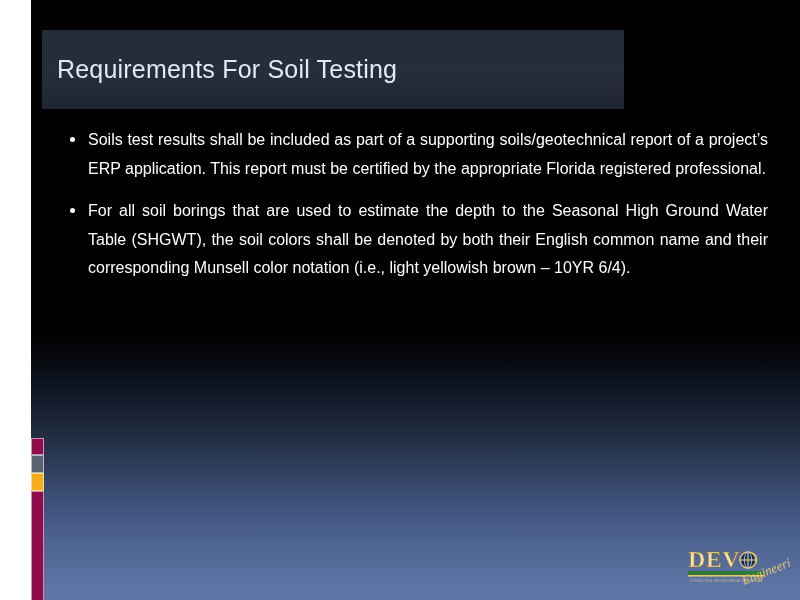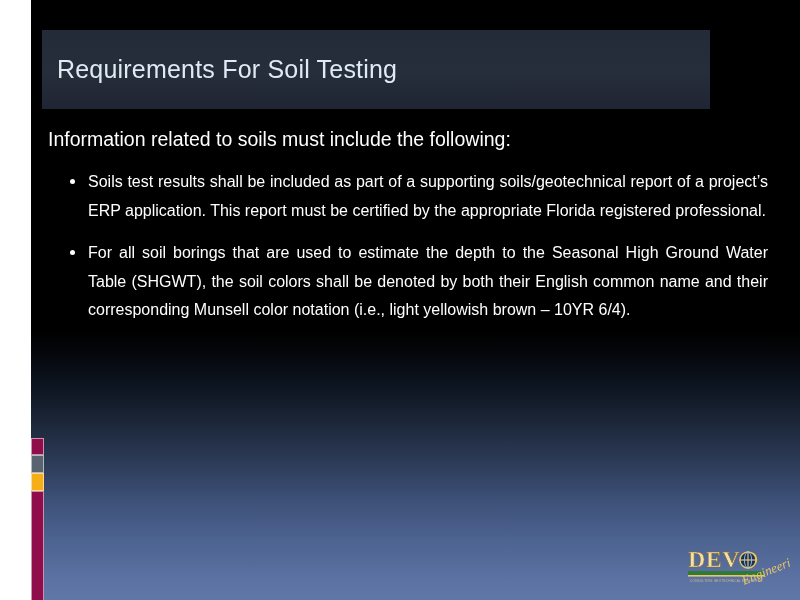--- a/index.html
+++ b/index.html
@@ -69,21 +69,21 @@
   .swatch-a { top: 438px; height: 17px; background: #8e0d4a; }
   .swatch-b { top: 455px; height: 18px; background: #5a6470; }
   .swatch-c { top: 473px; height: 18px; background: #f5ae16; }
   .swatch-d { top: 491px; height: 109px; background: #8e0d4a; border-bottom: none; }
 
   
   .title-bar {
     position: absolute;
     left: 42px;
     top: 30px;
-    width: 668px;
+    width: 582px;
     height: 79px;
     background: linear-gradient(to bottom, #232a38 0%, #262d3b 55%, #1f2532 100%);
     display: flex;
     align-items: center;
   }
   .title-text {
     color: #dfeaf2;
     font-family: "Liberation Sans", sans-serif;
     font-size: 25px;
     font-weight: normal;
@@ -162,21 +162,20 @@
     <div class="swatch swatch-b"></div>
     <div class="swatch swatch-c"></div>
     <div class="swatch swatch-d"></div>
   </div>
 
   <div class="title-bar">
     <div class="title-text">Requirements For Soil Testing</div>
   </div>
 
   <div class="content">
-    <p class="lead">Information related to soils must include the following:</p>
 
     <ul class="bullet-list">
       <li class="bullet">
         <span class="bullet-dot"></span>
         <span class="bullet-text">Soils test results shall be included as part of a supporting soils/geotechnical report of a project’s ERP application. This report must be certified by the appropriate Florida registered professional.</span>
       </li>
       <li class="bullet">
         <span class="bullet-dot"></span>
         <span class="bullet-text">For all soil borings that are used to estimate the depth to the Seasonal High Ground Water Table (SHGWT), the soil colors shall be denoted by both their English common name and their corresponding Munsell color notation (i.e., light yellowish brown – 10YR 6/4).</span>
       </li>

